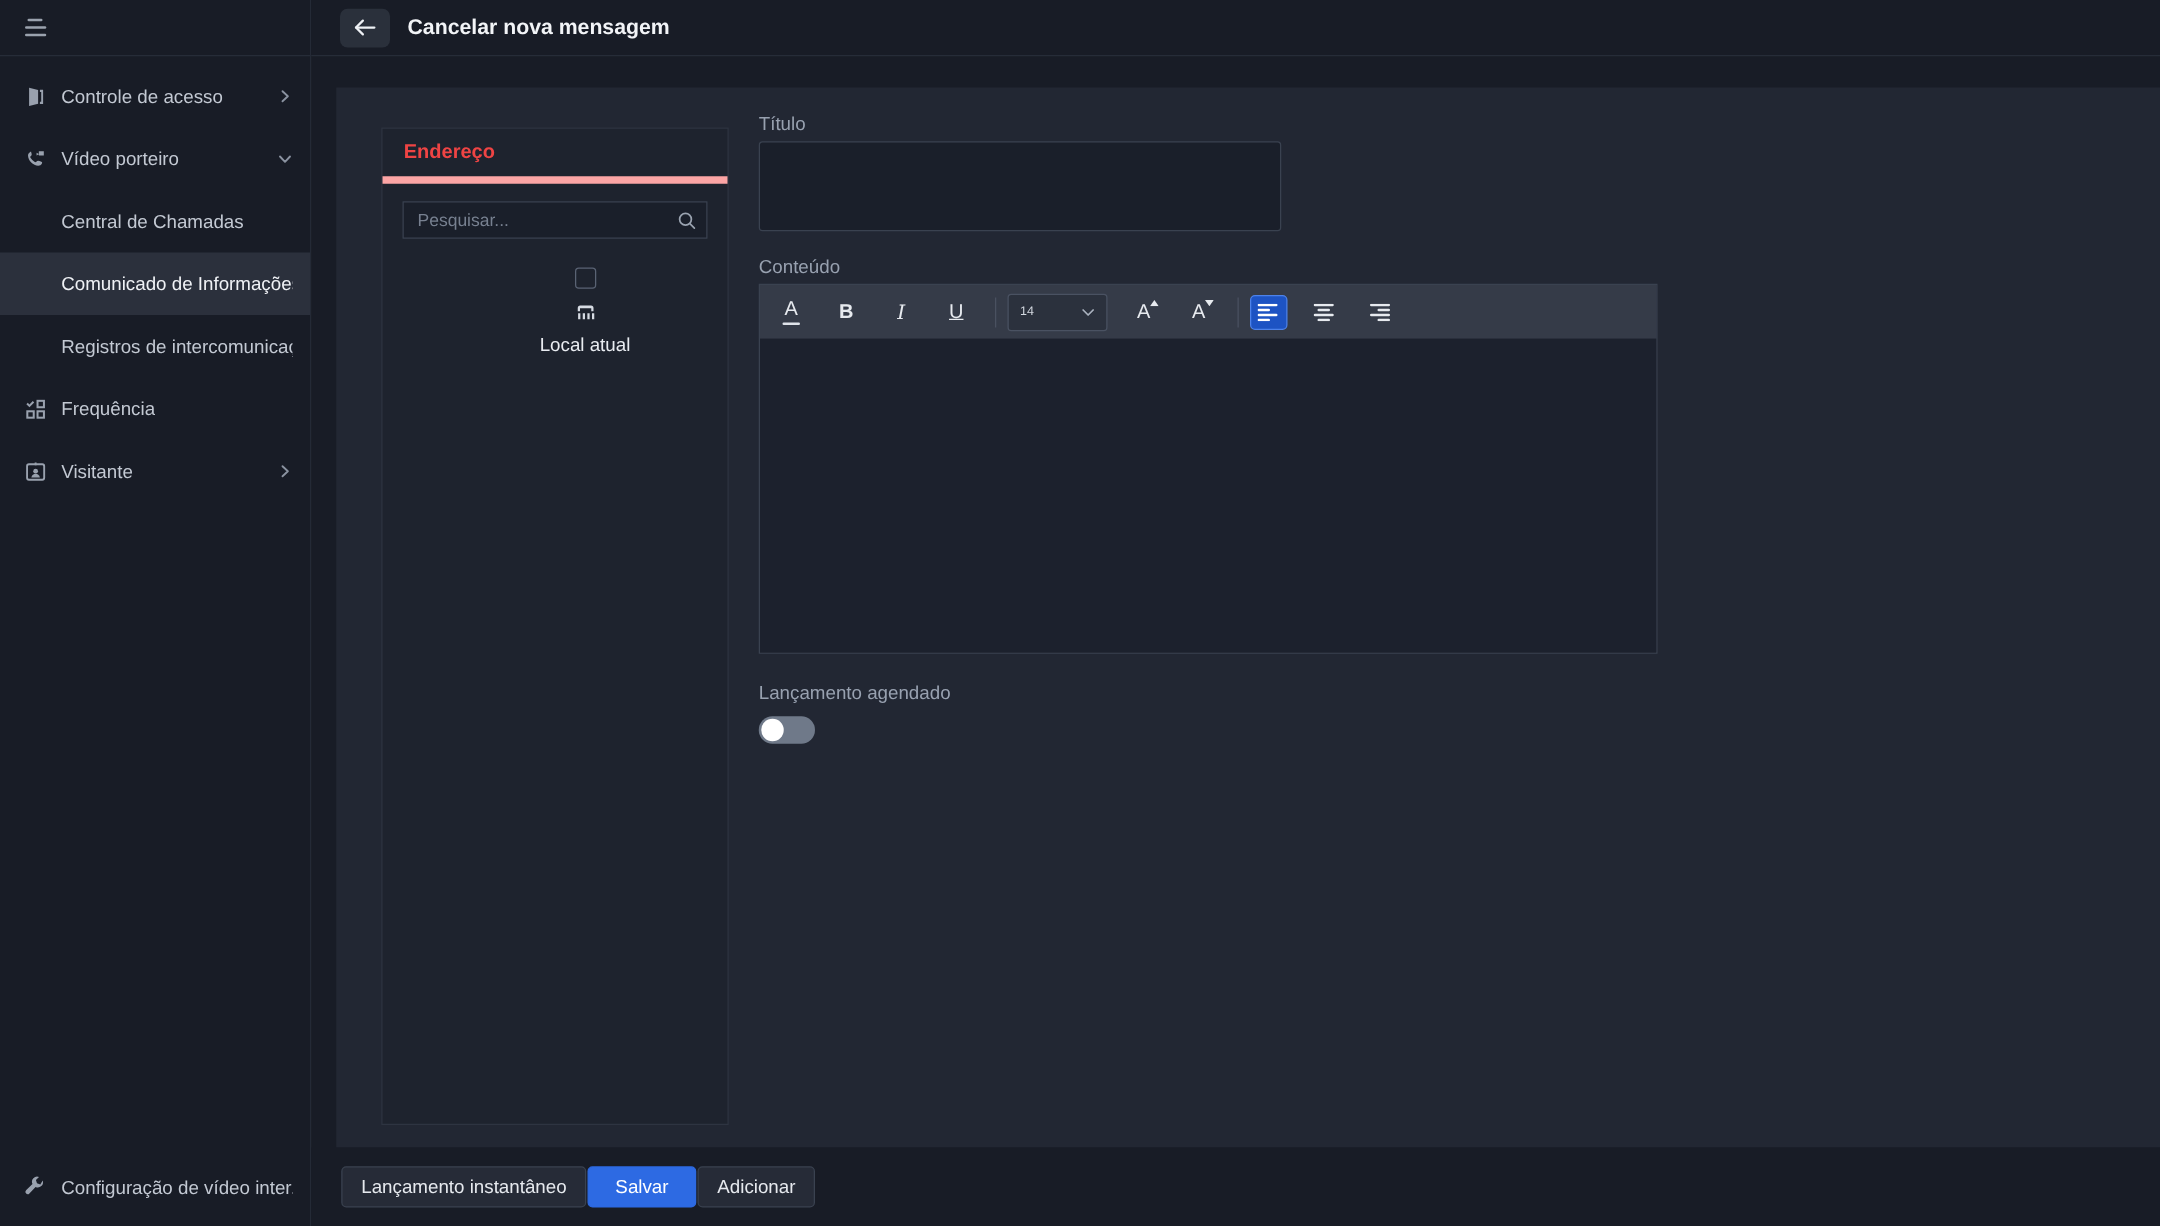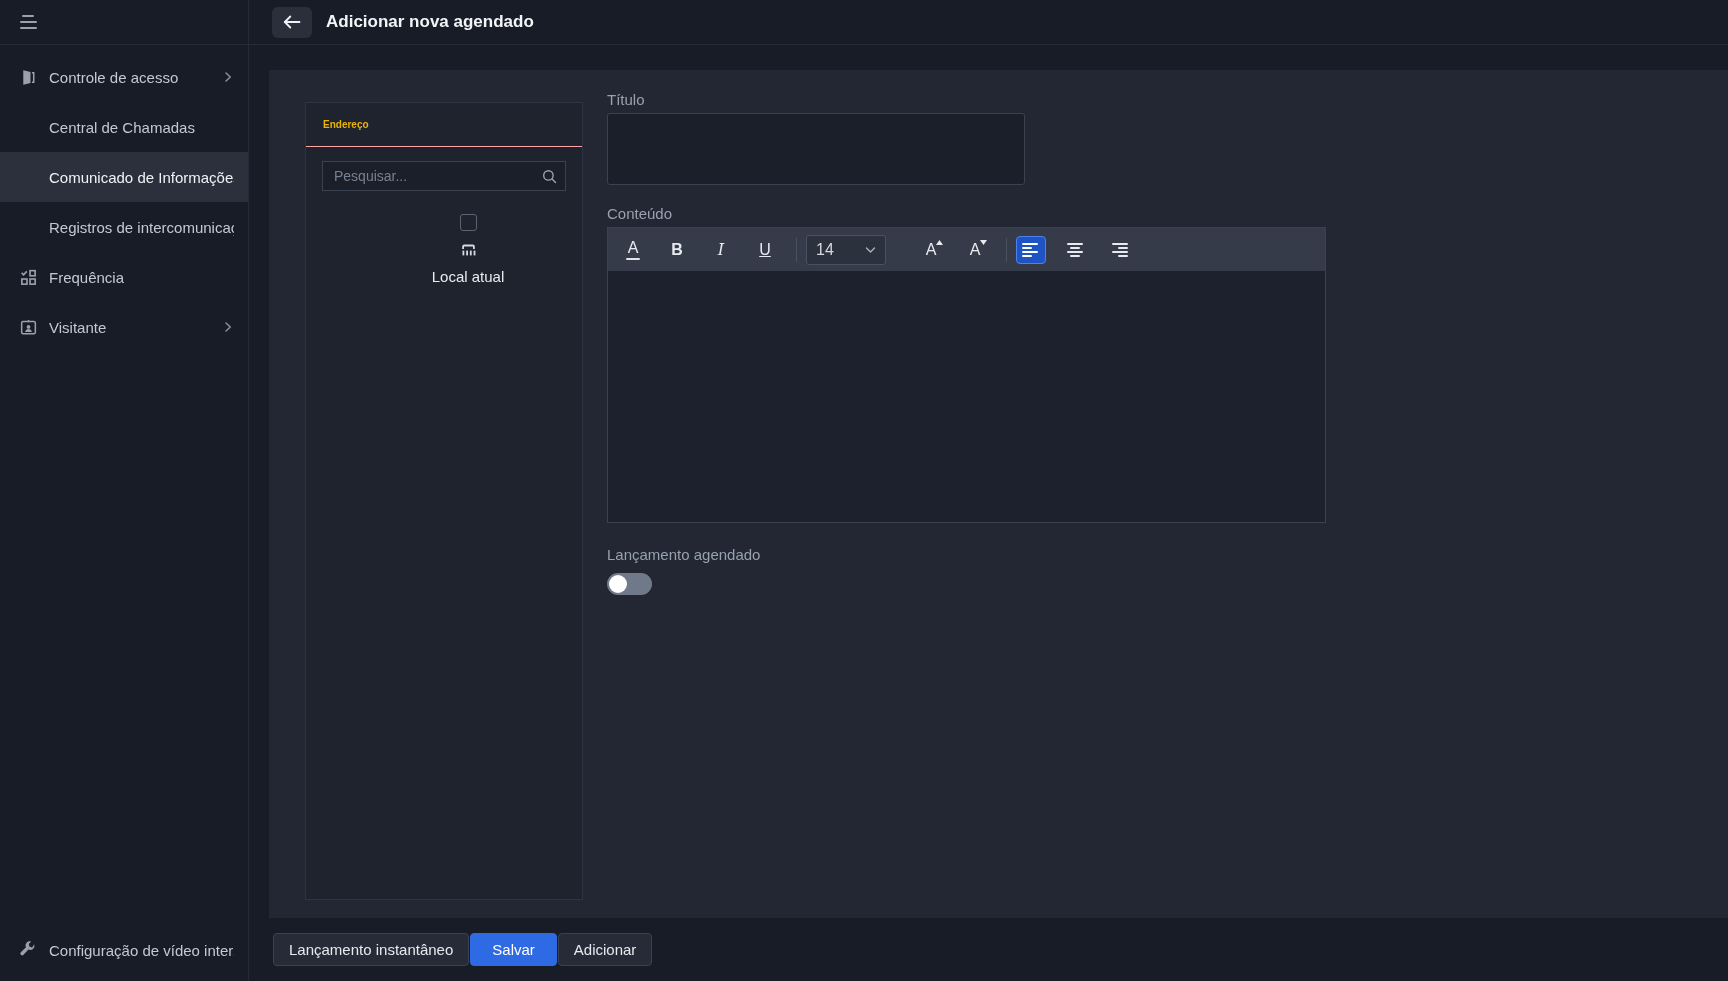--- a/index.html
+++ b/index.html
@@ -31,21 +31,21 @@
   
   .header { position:absolute; left:249px; top:0; right:0; height:45px; background:#181c26; border-bottom:1px solid #262c38; display:flex; align-items:center; padding-left:23px; gap:14px; }
   .back-btn { width:40px; height:31px; background:#2a303b; border:none; border-radius:6px; display:flex; align-items:center; justify-content:center; cursor:pointer; }
   .header-title { font-size:17px; font-weight:700; color:#f2f4f7; }
 
   
   .card { position:absolute; left:269px; top:70px; right:0; bottom:63px; background:#222733; }
 
   
   .panel { position:absolute; left:36px; top:32px; width:278px; height:798px; background:#1e232e; border:1px solid #2e3441; }
-  .panel-header { height:44px; display:flex; align-items:center; padding-left:17px; font-size:10px; font-weight:700; color:#eab308; border-bottom:1px solid #fca5a5; }
+  .panel-header { height:44px; display:flex; align-items:center; padding-left:17px; font-size:16px; font-weight:700; color:#ef4444; border-bottom:6px solid #fca5a5; }
   .search-wrap { margin:14px 16px 0; position:relative; }
   .search-input { width:100%; height:30px; background:#1a1f2a; border:1px solid #3a4250; border-radius:0; color:#22c55e; font-size:14px; padding:0 30px 0 11px; font-family:inherit; outline:none; }
   .search-input::placeholder { color:#778090; }
   .search-icon { position:absolute; right:9px; top:8px; color:#9aa3b0; }
   .tree-row { margin-top:23px; padding-left:48px; display:flex; align-items:center; gap:10px; font-size:15px; color:#e9ecf1; cursor:pointer;flex-direction:column; }
   .checkbox { width:17px; height:17px; border:1px solid #5a6374; border-radius:3px; background:transparent; flex:none; cursor:pointer; }
   .tree-row .bic { color:#d6dbe3; flex:none; display:flex; }
 
   
   .field-label { position:absolute; font-size:15px; color:#98a1b0; }
@@ -53,21 +53,21 @@
   .editor { position:absolute; left:338px; top:157px; width:719px; height:296px; border:1px solid #3a4250; display:flex; flex-direction:column; }
   .toolbar { height:43px; background:#353b48; display:flex; align-items:center; padding:0 10px; flex:none; }
   .tbtn { position:relative; width:30px; height:28px; display:flex; align-items:center; justify-content:center; color:#e7eaef; font-size:16px; border-radius:4px; background:transparent; border:1px solid transparent; cursor:pointer; font-family:inherit; margin-right:14px; }
   .tbtn:last-child { margin-right:0; }
   .a-color { display:flex; flex-direction:column; align-items:center; line-height:1; }
   .a-color .bar { width:14px; height:2px; background:#dfe3ea; margin-top:2px; border-radius:1px; }
   .tbold { font-weight:800; }
   .tital { font-style:italic; font-family:"DejaVu Serif", serif; }
   .tund { text-decoration:underline; }
   .tsep { width:1px; height:24px; background:#4a5160; margin:0 9px 0 2px; flex:none; }
-  .tselect { width:80px; height:30px; background:#2b313d; border:1px solid #4a5262; border-radius:3px; display:flex; align-items:center; justify-content:space-between; padding:0 9px; color:#d3d8e0; font-size:16px; cursor:pointer; margin-right:30px; flex:none; }
+  .tselect { width:80px; height:30px; background:#2b313d; border:1px solid #4a5262; border-radius:3px; display:flex; align-items:center; justify-content:space-between; padding:0 9px; color:#d3d8e0; font-size:10px; cursor:pointer; margin-right:14px; flex:none; }
   .caret-corner { position:absolute; top:3px; right:2px; }
   .tbtn.active { background:#1d53c3; border:1px solid #4d82ea; }
   .editor-body { flex:1; background:#1c212d; outline:none; padding:10px 12px; font-size:14px; color:#e9ecf1; }
 
   .toggle { position:absolute; left:338px; top:503px; width:45px; height:22px; border-radius:11px; background:#6f7989; cursor:pointer; }
   .toggle .knob { position:absolute; left:2px; top:2px; width:18px; height:18px; border-radius:50%; background:#ffffff; }
 
   
   .footer { position:absolute; left:249px; right:0; bottom:0; height:63px; background:#181c26; display:flex; align-items:center; gap:1px; padding-left:24px; }
   .btn { height:33px; padding:0 15px; border-radius:4px; font-size:15px; display:flex; align-items:center; background:#262b37; border:1px solid #3a4250; color:#e6e9ee; font-family:inherit; cursor:pointer; }
@@ -95,20 +95,34 @@
           </svg>
       </span>
       <span class="lbl">Controle de acesso</span>
       <span class="chev">
         <svg width="12" height="12" viewBox="0 0 12 12" fill="none" stroke="currentColor" stroke-width="1.5" stroke-linecap="round" stroke-linejoin="round">
             <path d="M4 2l4.3 4L4 10"></path>
           </svg>
       </span>
     </div>
 
+    <div class="side-item">
+      <span class="ic">
+        <svg width="19" height="19" viewBox="0 0 20 20" fill="currentColor">
+            <path d="M5.9 3.1c.5 1.2.8 2.1.8 2.7 0 .6-.3 1-.9 1.5-.4.3-.4.9 0 1.6.8 1.3 1.9 2.4 3.2 3.2.7.4 1.3.4 1.6 0 .5-.6.9-.9 1.5-.9.6 0 1.5.3 2.7.8.7.3.9.8.5 1.5-.6 1.2-1.8 1.9-3.1 1.9-4.2 0-8.6-4.4-8.6-8.6 0-1.3.7-2.5 1.9-3.1.7-.4 1.2-.2 1.4.6z"></path>
+            <path d="M12.7 3.2h4.2v3.6h-4.2V5.7l-1.9 1V4.5l1.9 1V3.2z"></path>
+          </svg>
+      </span>
+      <span class="lbl">Vídeo porteiro</span>
+      <span class="chev">
+        <svg width="12" height="12" viewBox="0 0 12 12" fill="none" stroke="currentColor" stroke-width="1.5" stroke-linecap="round" stroke-linejoin="round">
+            <path d="M2 4.2l4 4.3 4-4.3"></path>
+          </svg>
+      </span>
+    </div>
 
     <div class="side-item sub">
       <span class="lbl">Central de Chamadas</span>
     </div>
 
     <div class="side-item sub active">
       <span class="lbl">Comunicado de Informações</span>
     </div>
 
     <div class="side-item sub">
@@ -157,21 +171,21 @@
 
 <div class="header">
   <button class="back-btn">
     <span>
       <svg width="18" height="14" viewBox="0 0 18 14" fill="none" stroke="#eef1f5" stroke-width="1.8" stroke-linecap="round" stroke-linejoin="round">
           <path d="M16.5 7H1.8"></path>
           <path d="M7.3 1.5L1.8 7l5.5 5.5"></path>
         </svg>
     </span>
   </button>
-  <div class="header-title">Adicionar nova agendado</div>
+  <div class="header-title">Cancelar nova mensagem</div>
 </div>
 
 <div class="card">
 
   <div class="panel">
     <div class="panel-header">Endereço</div>
     <div class="search-wrap">
       <input class="search-input" type="text" placeholder="Pesquisar..." style="">
       <span class="search-icon">
         <svg width="15" height="15" viewBox="0 0 15 15" fill="none" stroke="currentColor" stroke-width="1.4" stroke-linecap="round">

